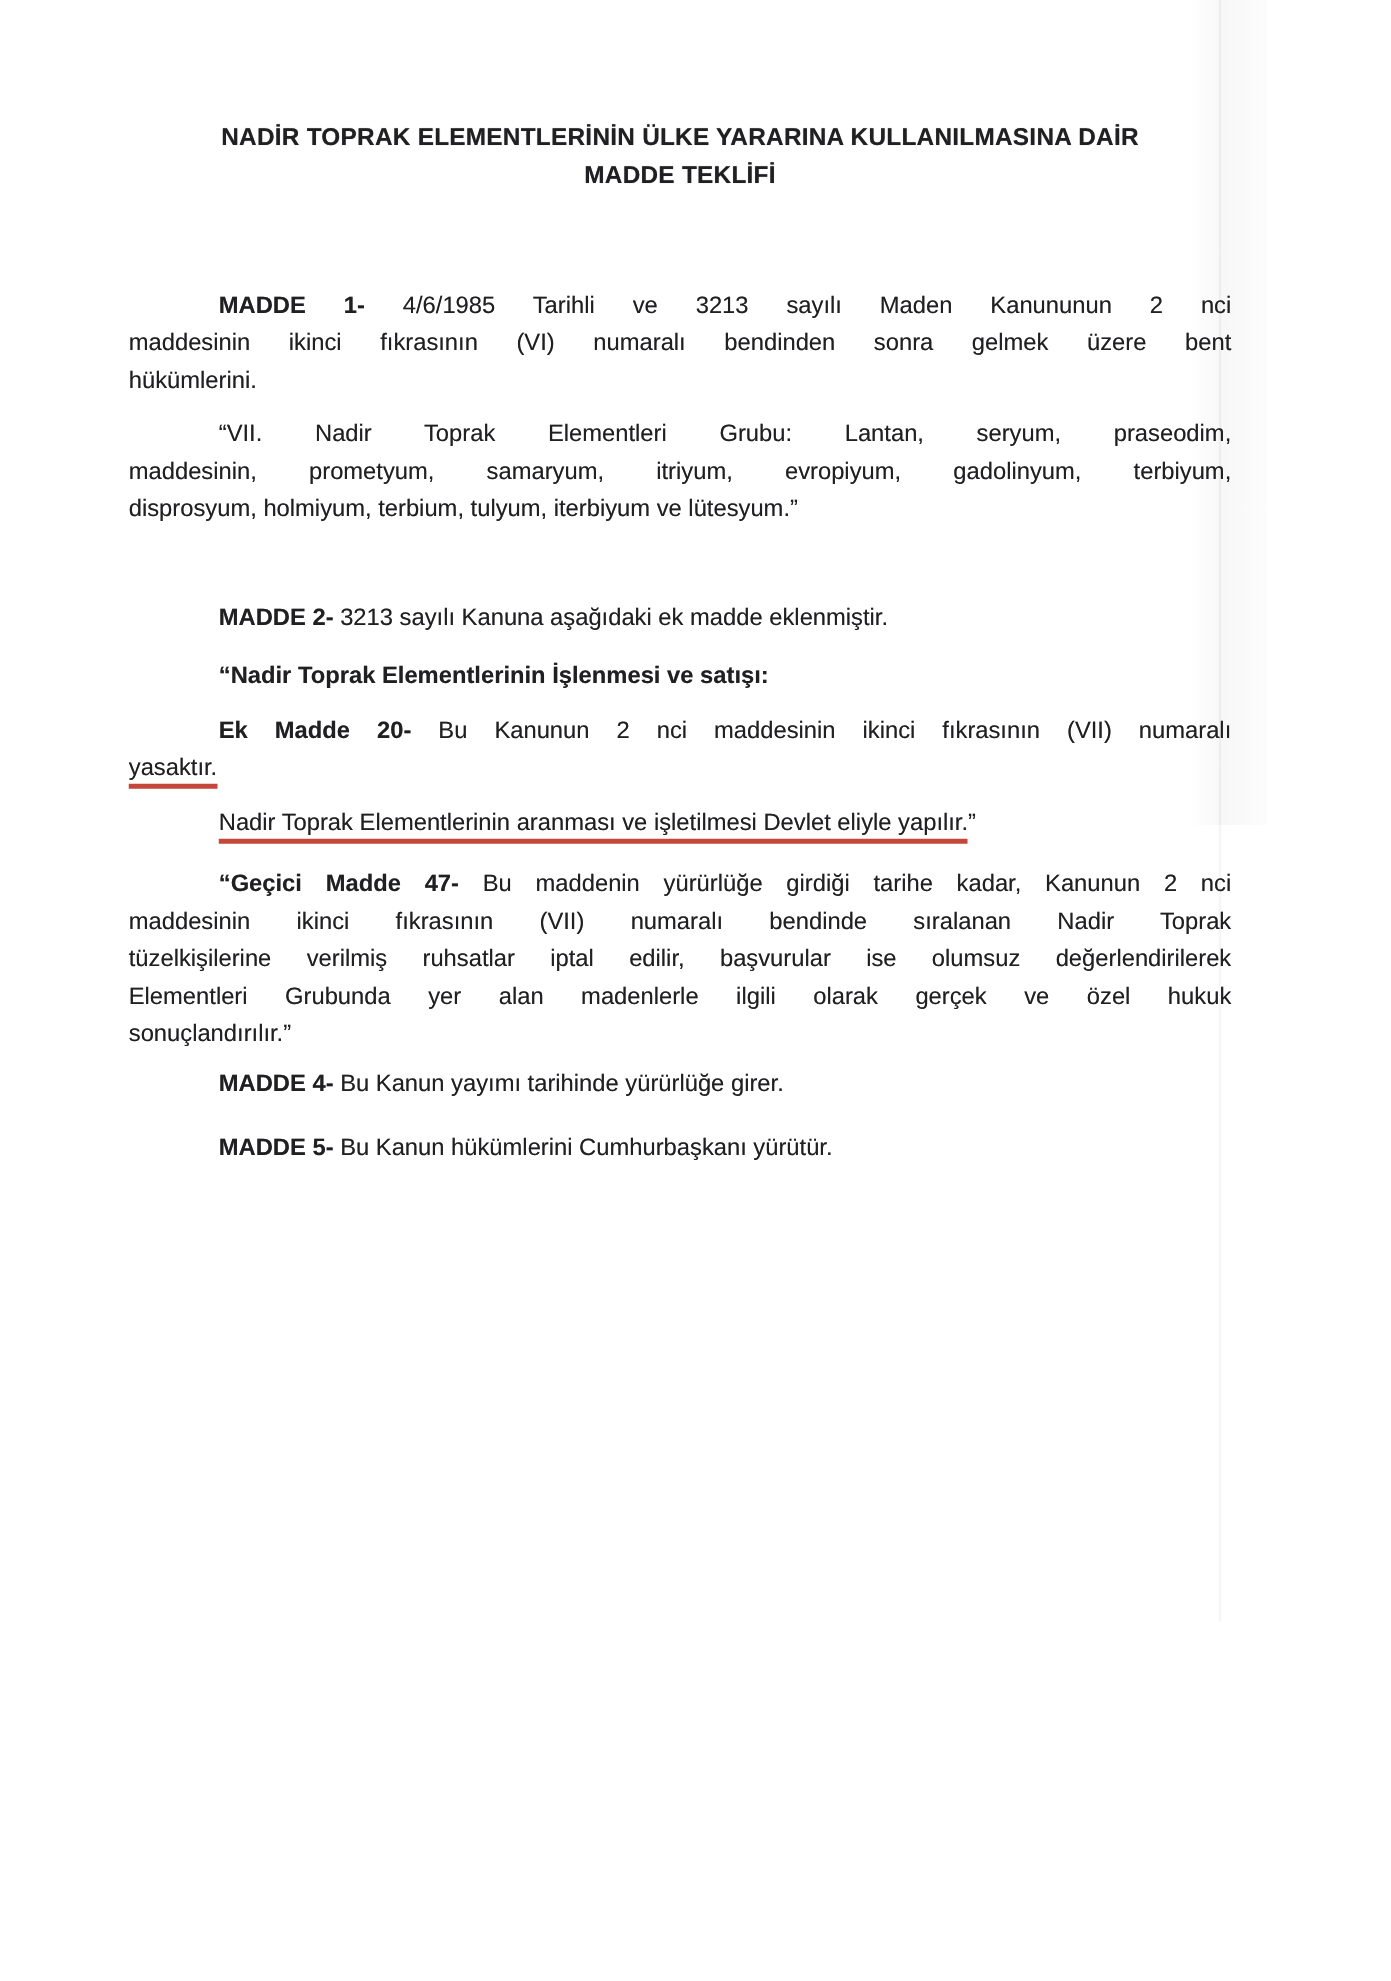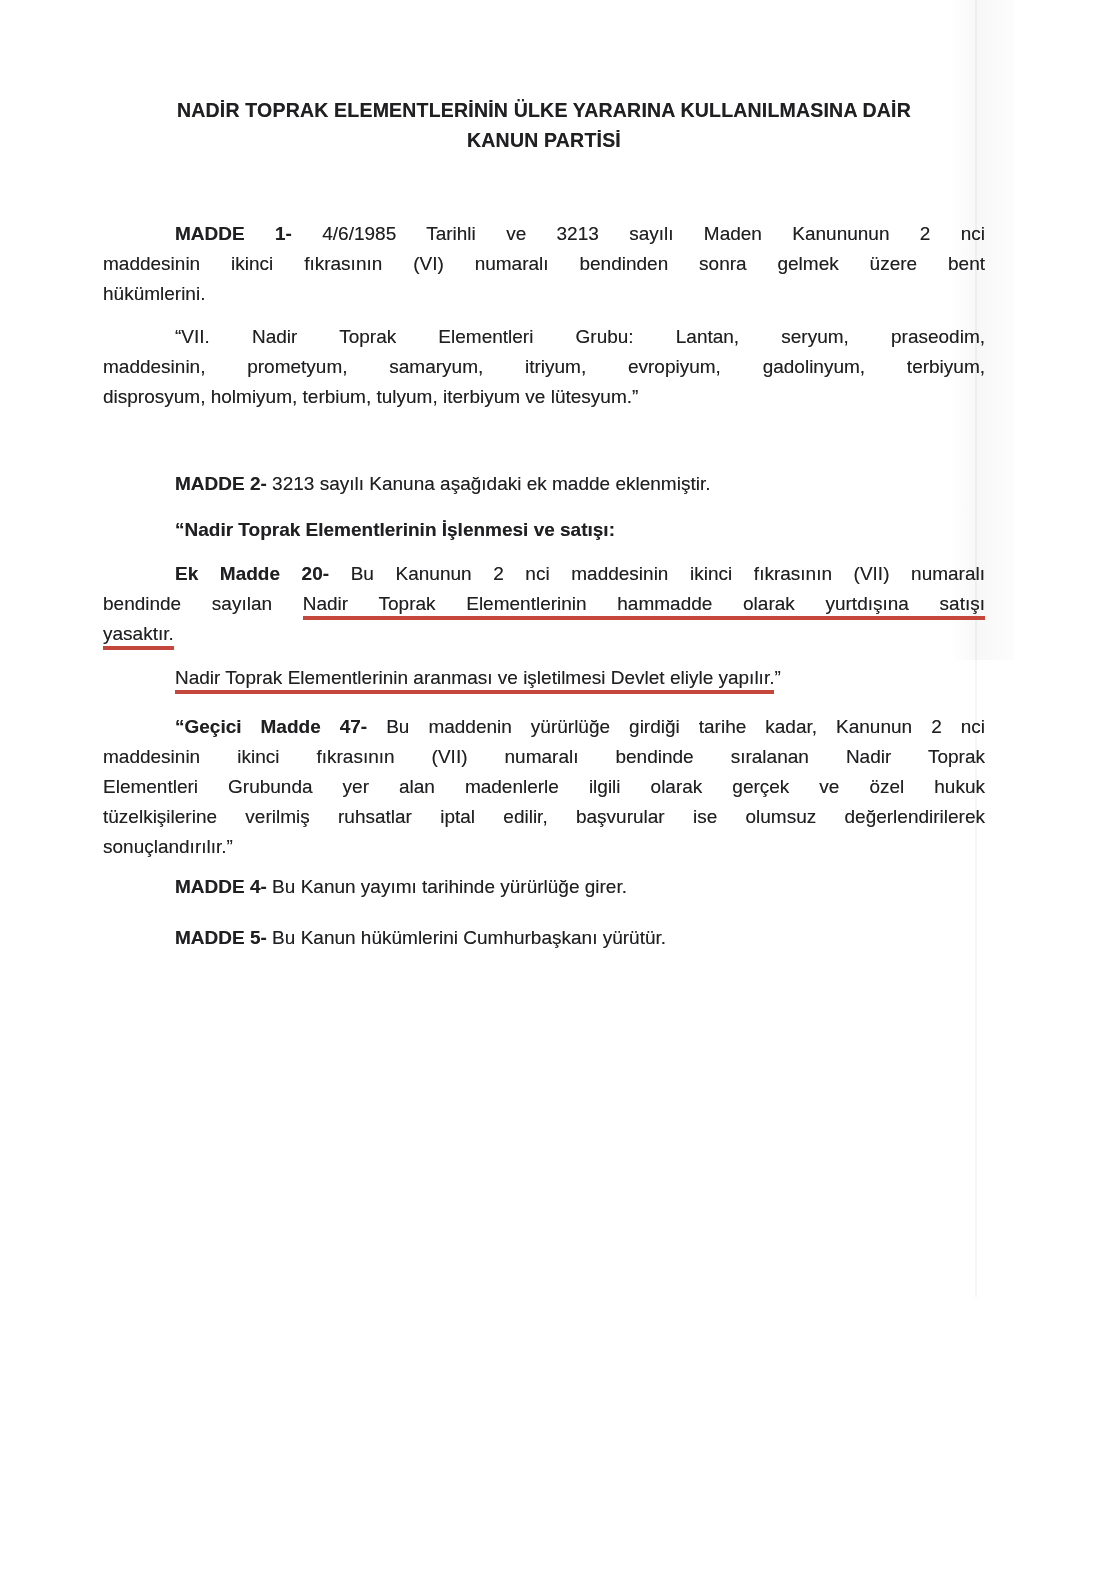--- a/index.html
+++ b/index.html
@@ -27,21 +27,21 @@
     background:rgba(110,110,115,0.07);
     pointer-events:none;
   }
   .title{
     position:absolute;left:103px;top:95px;width:882px;
     text-align:center;font-weight:bold;font-size:19.5px;line-height:30px;
     letter-spacing:0.2px;
     text-shadow:0 0 0.6px rgba(25,25,28,0.55);
   }
   .body-col{
-    position:absolute;left:103px;top:219px;width:882px;
+    position:absolute;left:103px;top:230px;width:882px;
     font-size:19px;line-height:30px;
     text-shadow:0 0 0.5px rgba(25,25,28,0.45);
   }
   .para{margin:0;}
   #p-vii{margin-top:13px;}
   #p-madde2{margin-top:57px;}
   #p-baslik{margin-top:16px;}
   #p-ekmadde20{margin-top:14px;}
   #p-devlet{margin-top:14px;}
   #p-madde3{margin-top:42px;}
@@ -79,21 +79,21 @@
 </head>
 <body>
 
 <div class="page">
 
   <div class="scan-band"></div>
   <div class="scan-line"></div>
 
   <div class="title">
     <div class="title-line">NADİR TOPRAK ELEMENTLERİNİN ÜLKE YARARINA KULLANILMASINA DAİR</div>
-    <div class="title-line">KANUN PARTİSİ</div>
+    <div class="title-line">MADDE TEKLİFİ</div>
   </div>
 
   <div class="body-col">
       <div class="para" id="p-madde1">
         <div class="line just indent"><span class="seg bold">MADDE 1-</span><span class="seg"> 4/6/1985 Tarihli ve 3213 sayılı Maden Kanununun 2 nci</span></div>
         <div class="line just"><span class="seg">maddesinin ikinci fıkrasının (VI) numaralı bendinden sonra gelmek üzere bent</span></div>
         <div class="line"><span class="seg">hükümlerini.</span></div>
       </div>
       <div class="para" id="p-vii">
         <div class="line just indent"><span class="seg">“VII. Nadir Toprak Elementleri Grubu: Lantan, seryum, praseodim,</span></div>
@@ -101,31 +101,30 @@
         <div class="line"><span class="seg">disprosyum, holmiyum, terbium, tulyum, iterbiyum ve lütesyum.”</span></div>
       </div>
       <div class="para" id="p-madde2">
         <div class="line indent"><span class="seg bold">MADDE 2-</span><span class="seg"> 3213 sayılı Kanuna aşağıdaki ek madde eklenmiştir.</span></div>
       </div>
       <div class="para" id="p-baslik">
         <div class="line indent"><span class="seg bold">“Nadir Toprak Elementlerinin İşlenmesi ve satışı:</span></div>
       </div>
       <div class="para" id="p-ekmadde20">
         <div class="line just indent"><span class="seg bold">Ek Madde 20-</span><span class="seg"> Bu Kanunun 2 nci maddesinin ikinci fıkrasının (VII) numaralı</span></div>
-        <div class="line just"><span class="seg">bendinde sayılan </span><span class="seg underline">Nadir Toprak Elementlerinin hammadde olarak yurtdışına satışı</span></div>
         <div class="line"><span class="seg underline">yasaktır.</span></div>
       </div>
       <div class="para" id="p-devlet">
         <div class="line indent"><span class="seg underline">Nadir Toprak Elementlerinin aranması ve işletilmesi Devlet eliyle yapılır.</span><span class="seg">”</span></div>
       </div>
       <div class="para" id="p-gecici47">
         <div class="line just indent"><span class="seg bold">“Geçici Madde 47-</span><span class="seg"> Bu maddenin yürürlüğe girdiği tarihe kadar, Kanunun 2 nci</span></div>
         <div class="line just"><span class="seg">maddesinin ikinci fıkrasının (VII) numaralı bendinde sıralanan Nadir Toprak</span></div>
+        <div class="line just"><span class="seg">tüzelkişilerine verilmiş ruhsatlar iptal edilir, başvurular ise olumsuz değerlendirilerek</span></div>
         <div class="line just"><span class="seg">Elementleri Grubunda yer alan madenlerle ilgili olarak gerçek ve özel hukuk</span></div>
-        <div class="line just"><span class="seg">tüzelkişilerine verilmiş ruhsatlar iptal edilir, başvurular ise olumsuz değerlendirilerek</span></div>
         <div class="line"><span class="seg">sonuçlandırılır.”</span></div>
       </div>
       <div class="para" id="p-madde4">
         <div class="line indent"><span class="seg bold">MADDE 4-</span><span class="seg"> Bu Kanun yayımı tarihinde yürürlüğe girer.</span></div>
       </div>
       <div class="para" id="p-madde5">
         <div class="line indent"><span class="seg bold">MADDE 5-</span><span class="seg"> Bu Kanun hükümlerini Cumhurbaşkanı yürütür.</span></div>
       </div>
     </div>
 

